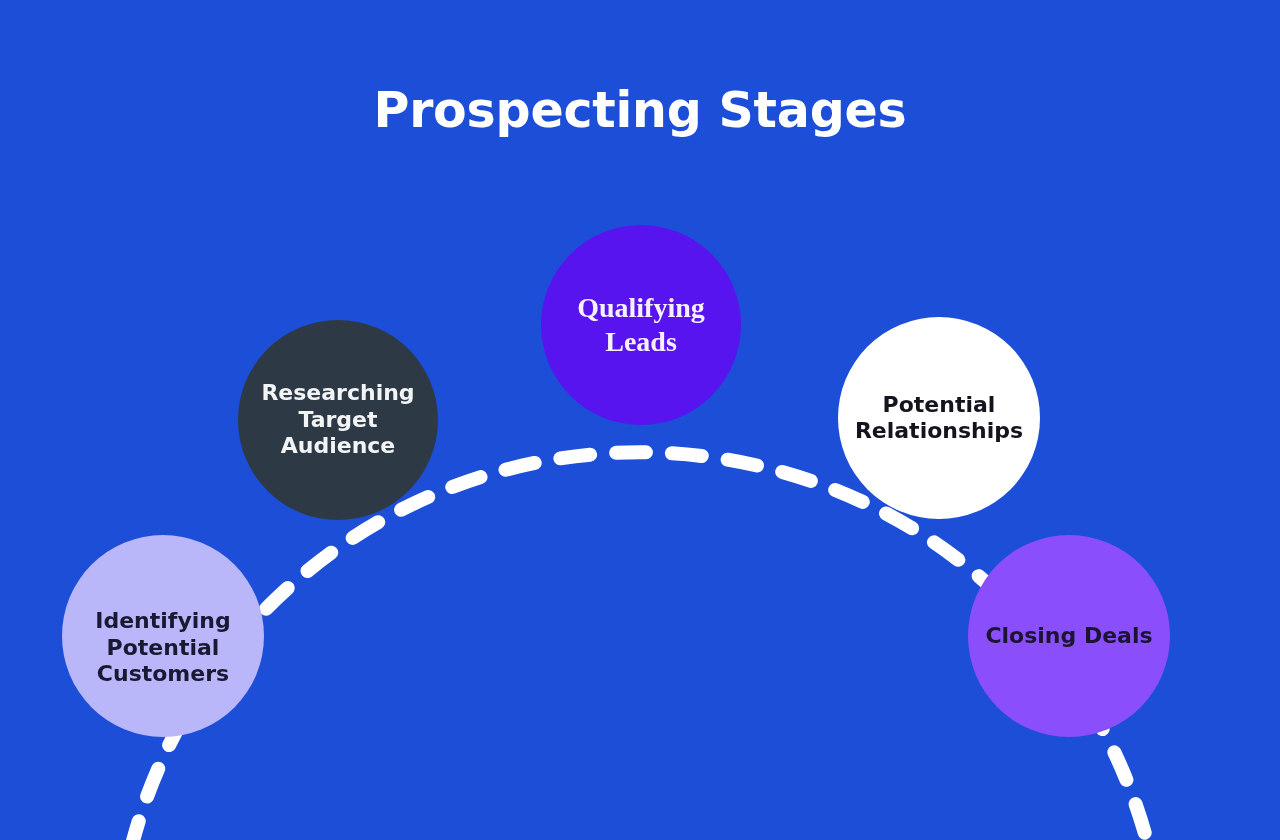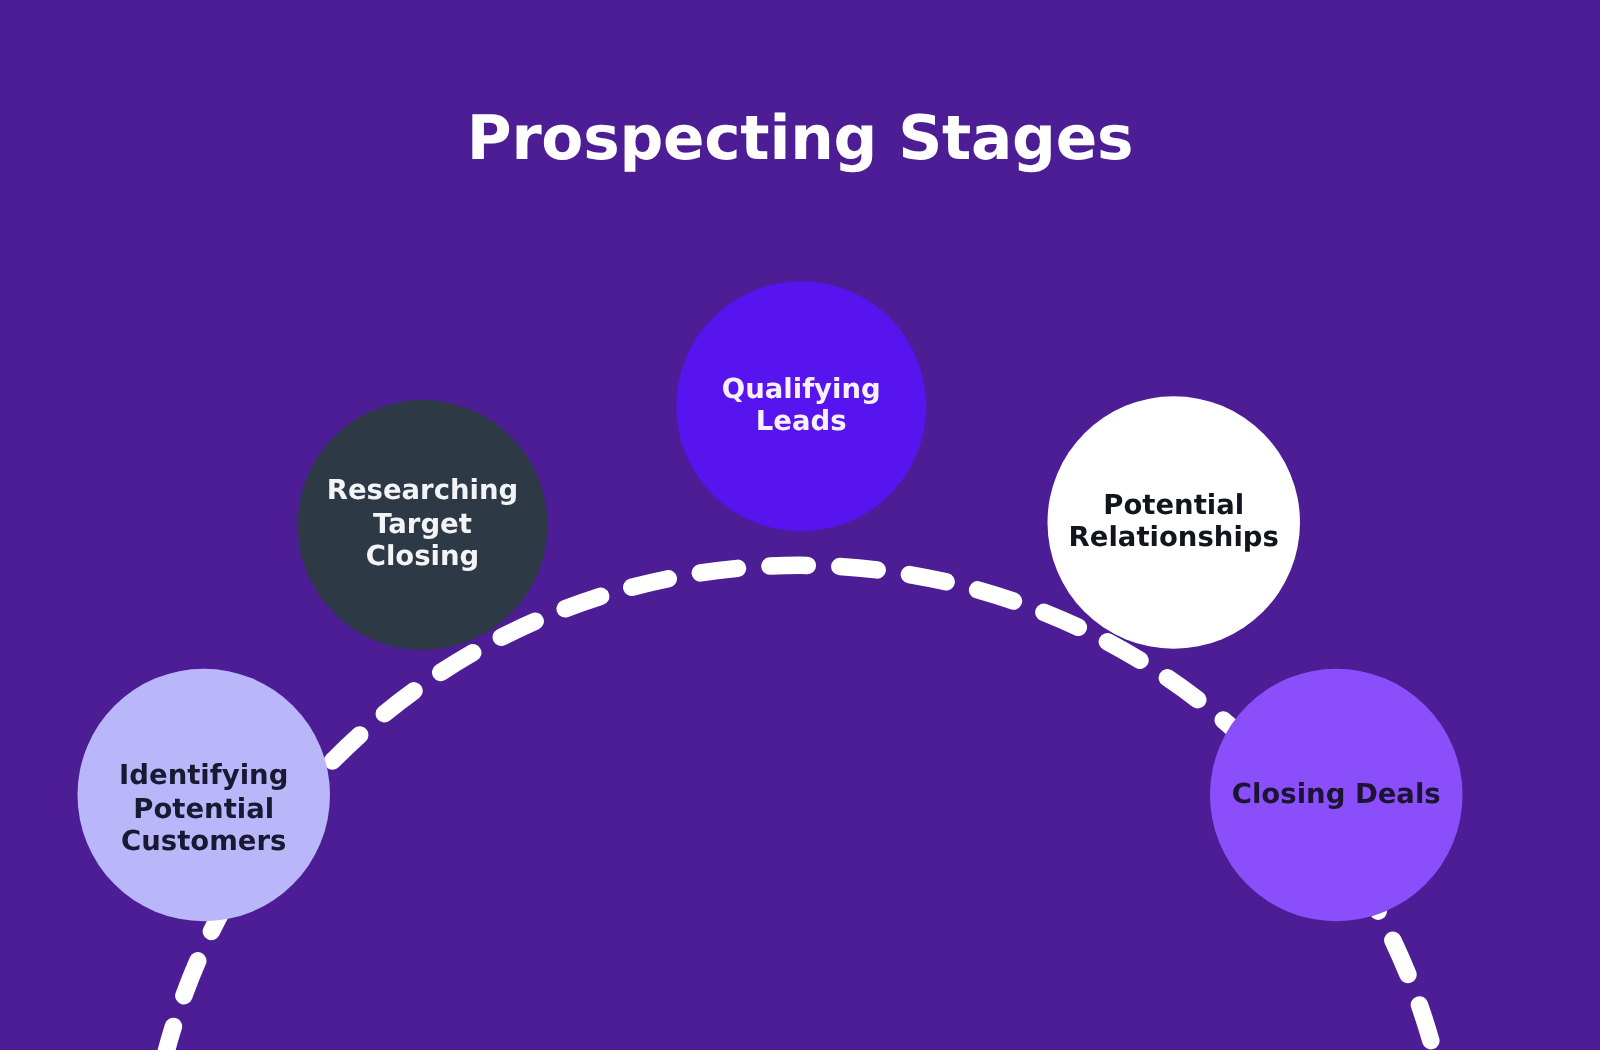--- a/index.html
+++ b/index.html
@@ -13,21 +13,21 @@
     overflow: hidden;
     font-family: "DejaVu Sans", sans-serif;
     position: relative;
   }
   #canvas {
     position: absolute;
     left: 0;
     top: 0;
     width: 1280px;
     height: 840px;
-    background: #4c1d95;
+    background: #1d4ed8;
   }
   .title {
     position: absolute;
     left: 0;
     top: 82px;
     width: 1280px;
     text-align: center;
     color: #ffffff;
     font-size: 49px;
     font-weight: bold;
@@ -73,24 +73,24 @@
 
   <div id="nodes">
       <div class="node" style="left: 62px; top: 535px; width: 202px; height: 202px; background: rgb(185, 182, 250);">
         <span class="node-label" style="color: rgb(25, 25, 51); font-size: 22px; margin-top: 24px;">Identifying
 Potential
 Customers</span>
       </div>
       <div class="node" style="left: 238px; top: 320px; width: 200px; height: 200px; background: rgb(45, 58, 69);">
         <span class="node-label" style="color: rgb(242, 244, 246); font-size: 22px;">Researching
 Target
-Closing</span>
+Audience</span>
       </div>
       <div class="node" style="left: 541px; top: 225px; width: 200px; height: 200px; background: rgb(87, 20, 238);">
-        <span class="node-label" style="color: rgb(245, 240, 251); font-size: 22px;">Qualifying
+        <span class="node-label" style="color: rgb(245, 240, 251); font-size: 28px; font-family: Liberation Serif, serif;">Qualifying
 Leads</span>
       </div>
       <div class="node" style="left: 838px; top: 317px; width: 202px; height: 202px; background: rgb(255, 255, 255);">
         <span class="node-label" style="color: rgb(20, 20, 30); font-size: 22px;">Potential
 Relationships</span>
       </div>
       <div class="node" style="left: 968px; top: 535px; width: 202px; height: 202px; background: rgb(138, 79, 250);">
         <span class="node-label" style="color: rgb(28, 20, 51); font-size: 22px;">Closing Deals</span>
       </div>
     </div>

